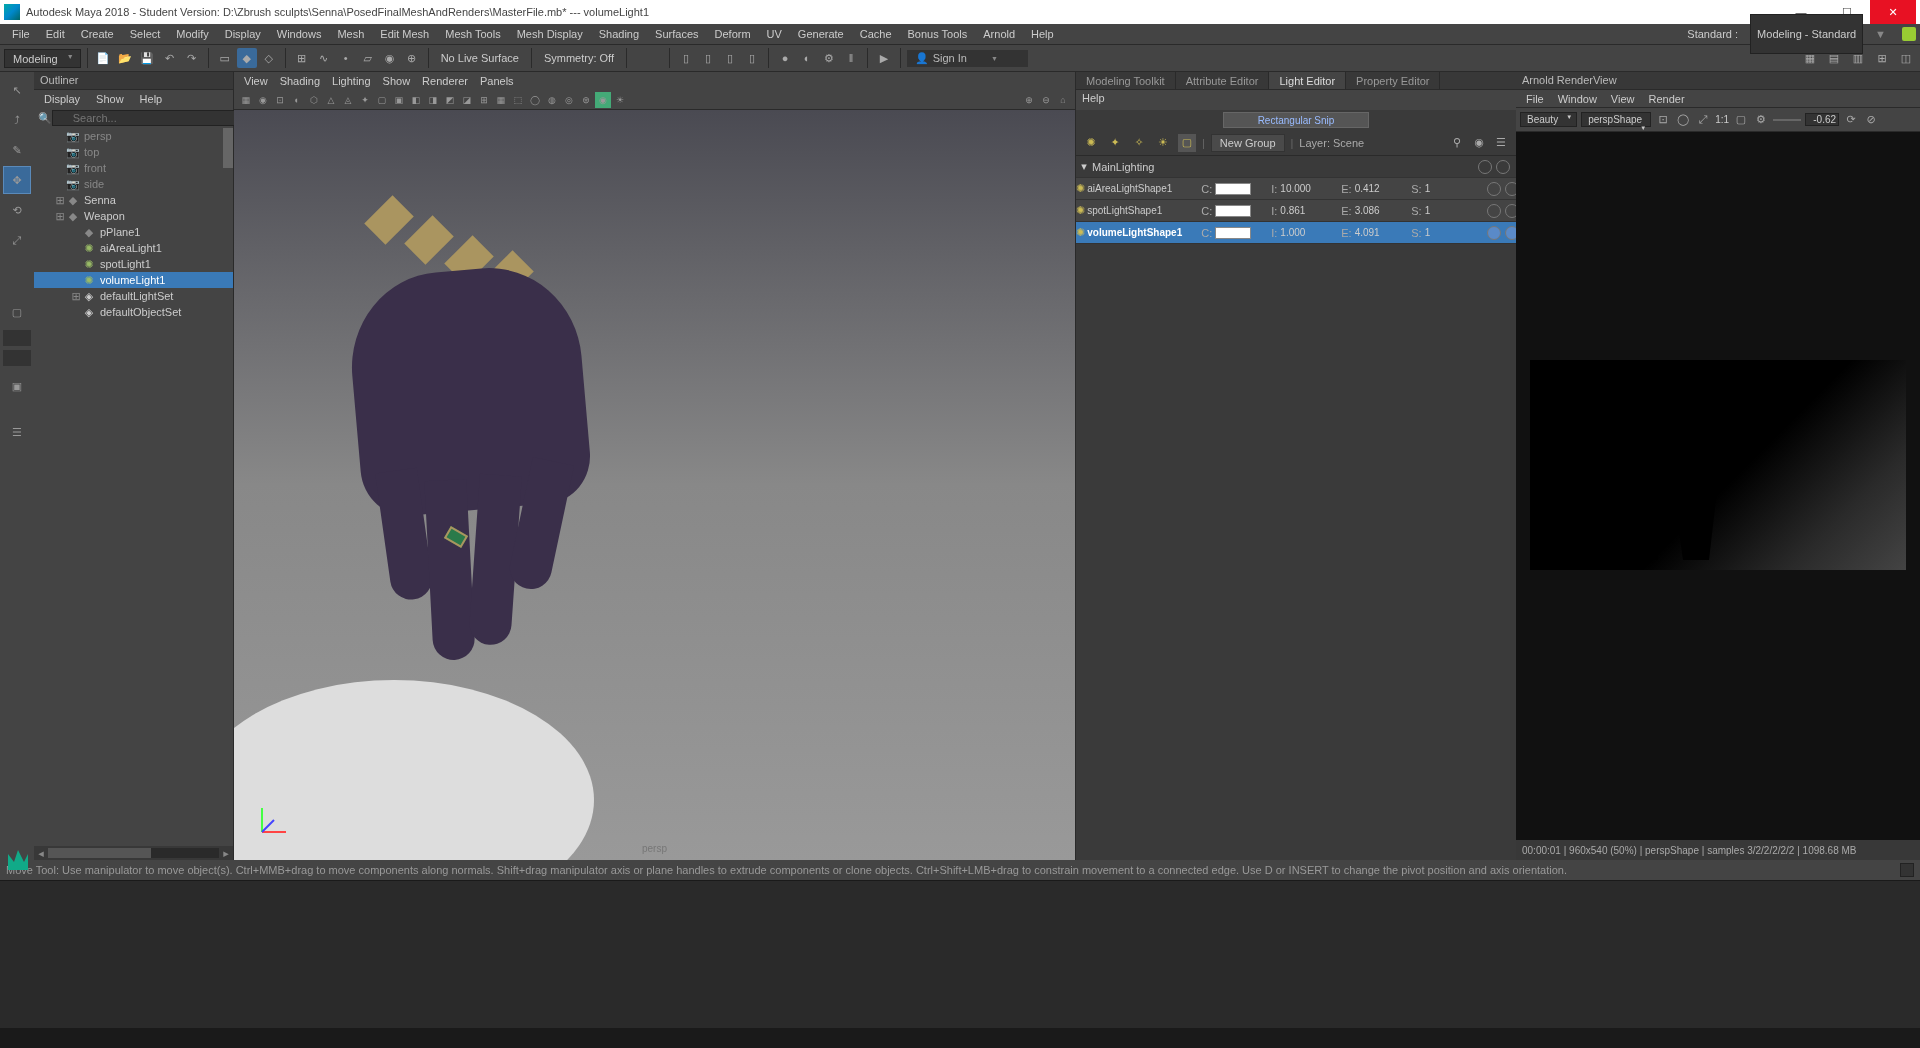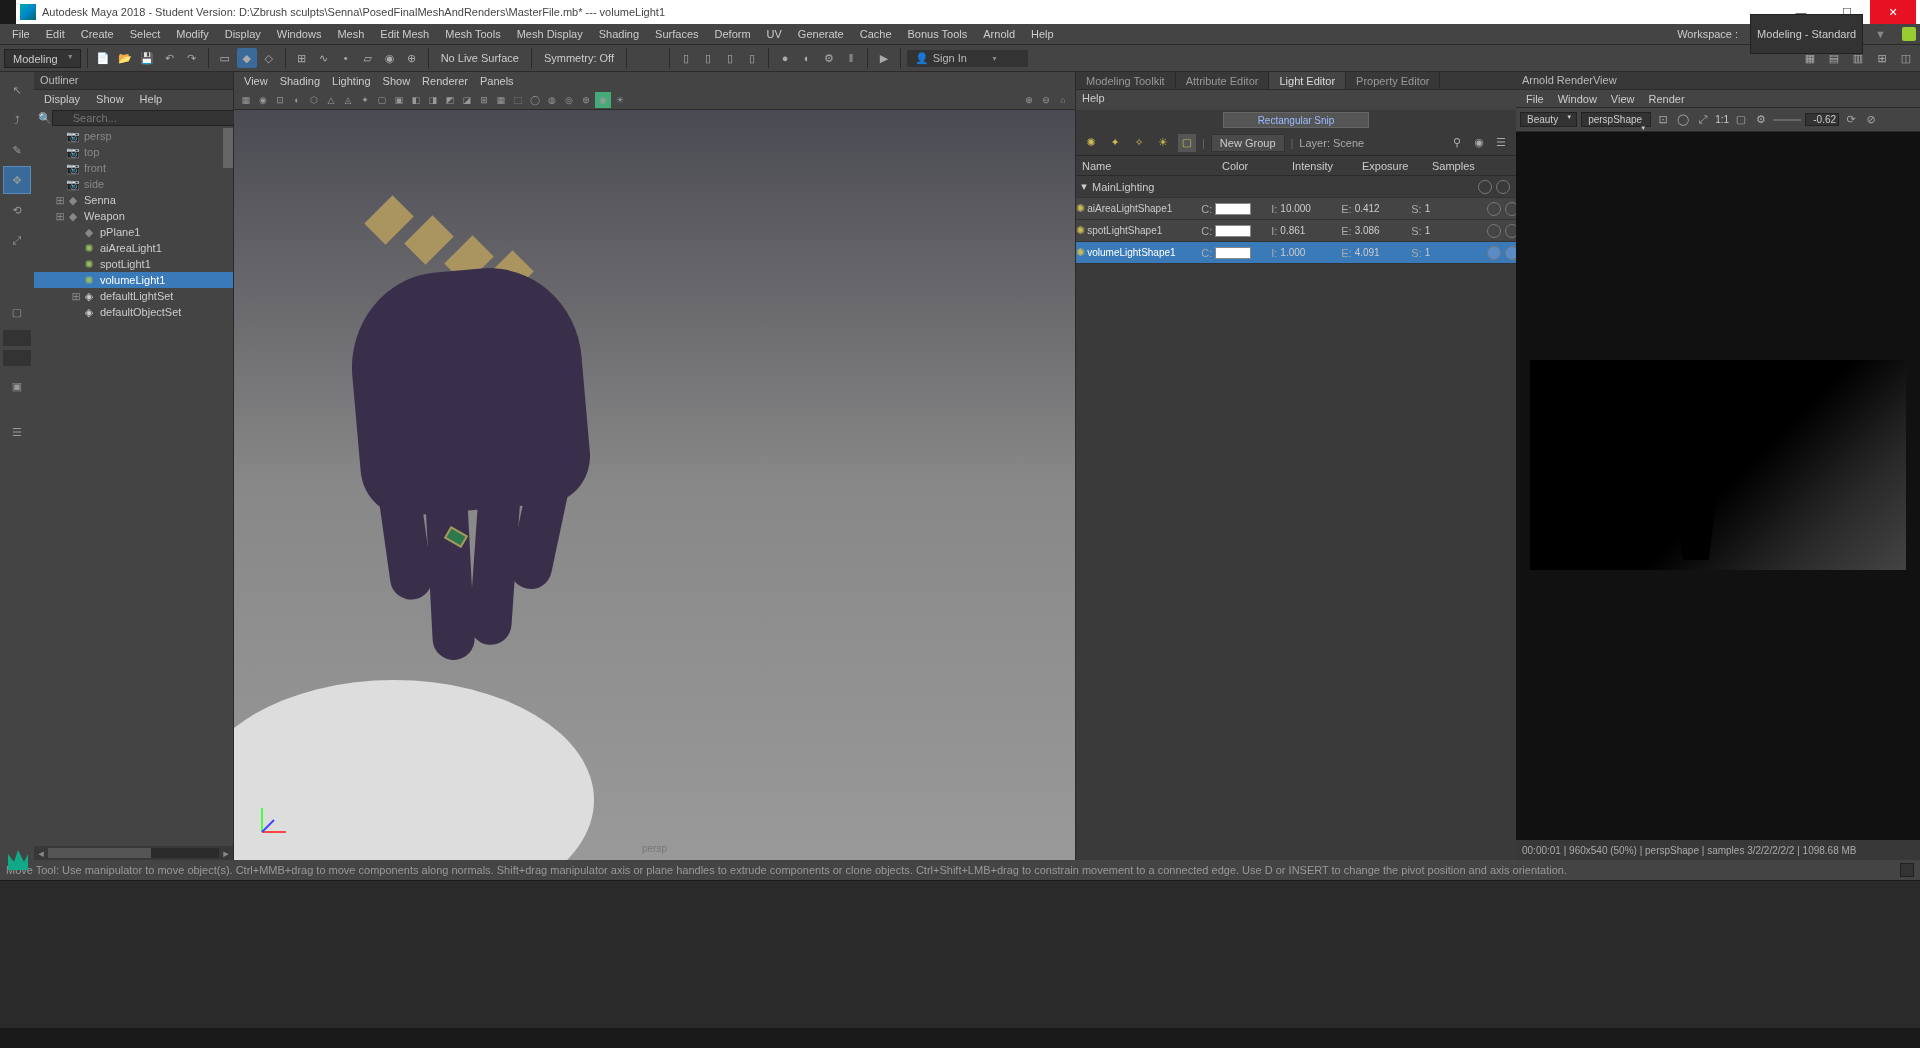--- a/index.html
+++ b/index.html
@@ -1,19 +1,19 @@
 <!DOCTYPE html>
 <html><head>
 <meta charset="utf-8">
 <style>
 * { margin: 0; padding: 0; box-sizing: border-box; font-family: 'Segoe UI', Arial, sans-serif; font-size: 11px; user-select: none; }
 html, body { width: 1920px; height: 1048px; background: #1a1a1a; color: #bbb; overflow: hidden; }
 
 
-.titlebar { height: 24px; background: #fff; display: flex; align-items: center; padding: 0 4px; color: #444; margin-left: 16px; }
+.titlebar { height: 24px; background: #fff; display: flex; align-items: center; padding: 0 4px; color: #444; }
 .titlebar .m-logo { width: 16px; height: 16px; background: linear-gradient(135deg,#0aa 0%,#08c 50%,#066 100%); margin-right: 6px; }
 .titlebar .wincontrols { margin-left: auto; display: flex; }
 .titlebar .wincontrols div { width: 46px; height: 24px; display: flex; align-items: center; justify-content: center; color: #444; }
 .titlebar .wincontrols .close { background: #e81123; color: #fff; }
 
 
 .menubar { height: 20px; background: #444; display: flex; align-items: center; padding: 0 4px; }
 .menubar span { padding: 2px 8px; color: #ccc; cursor: pointer; }
 .menubar .workspace { margin-left: auto; display: flex; align-items: center; gap: 4px; }
 .menubar .workspace input { background: #333; border: 1px solid #222; color: #ccc; padding: 13px 6px; width: 113px; }
@@ -106,21 +106,21 @@
 .lehead .col-end { flex: 0 0 44px; }
 .lelist { flex: 1; background: #3a3a3a; }
 .lerow { height: 22px; display: flex; align-items: center; border-bottom: 1px solid #333; }
 .lerow.group { background: #3a3a3a; }
 .lerow.group .exp { width: 16px; text-align: center; color: #ccc; }
 .lerow.light { background: #444; }
 .lerow.light.sel { background: #3a7ab8; }
 .lerow .bar { width: 4px; height: 100%; background: #cb5; }
 .lerow .licon { width: 20px; text-align: center; color: #cb5; }
 .lerow .lname { flex: 0 0 116px; color: #ccc; padding-left: 2px; font-size: 10px; }
-.lerow.sel .lname { color: #fff; }
+.lerow.sel .lname { color: #fff; font-weight: bold; }
 .lerow .cell { flex: 0 0 70px; display: flex; align-items: center; gap: 3px; font-size: 10px; color: #ccc; }
 .lerow .cell .prefix { color: #aaa; }
 .lerow .swatch { width: 36px; height: 12px; background: #fff; border: 1px solid #888; }
 .lerow .endicons { flex: 0 0 44px; display: flex; gap: 4px; justify-content: center; }
 .lerow .endicons .ei { width: 14px; height: 14px; border: 1px solid #777; border-radius: 50%; }
 .lerow.sel .endicons .ei { background: #5a8ac8; }
 
 
 .renderview { width: 404px; background: #444; display: flex; flex-direction: column; }
 .renderview .rvmenu { height: 18px; display: flex; align-items: center; padding: 0 4px; gap: 2px; border-bottom: 1px solid #2a2a2a; }
@@ -179,21 +179,21 @@
   <span>Shading</span>
   <span>Surfaces</span>
   <span>Deform</span>
   <span>UV</span>
   <span>Generate</span>
   <span>Cache</span>
   <span>Bonus Tools</span>
   <span>Arnold</span>
   <span>Help</span>
   <div class="workspace">
-    <span>Workspace :</span>
+    <span>Standard :</span>
     <input readonly="" value="Modeling - Standard*" style="">
     <span style="color:#888">▼</span>
     <div class="lock"></div>
   </div>
 </div>
 
 <div class="toolbar">
   <div class="dropdown">Modeling</div>
   <div class="sep"></div>
   <div class="tbicon">📄</div>
@@ -433,28 +433,20 @@
         <div class="li" style="background:#555">▢</div>
         <span style="color:#666">|</span>
         <div class="newgroup">New Group</div>
         <span style="color:#666">|</span>
         <span class="layer">Layer: Scene</span>
         <div class="riicons">
           <div class="li" style="color:#aaa">⚲</div>
           <div class="li" style="color:#aaa">◉</div>
           <div class="li" style="color:#aaa">☰</div>
         </div>
-      </div>
-      <div class="lehead">
-        <div class="col-name">Name</div>
-        <div class="col">Color</div>
-        <div class="col">Intensity</div>
-        <div class="col">Exposure</div>
-        <div class="col">Samples</div>
-        <div class="col-end"></div>
       </div>
       <div class="lelist">
         <div class="lerow group">
           <span class="exp">▾</span>
           <span style="color:#ccc">MainLighting</span>
           <div style="flex:1"></div>
           <div class="endicons">
               <div class="ei"></div>
               <div class="ei"></div>
             </div>

